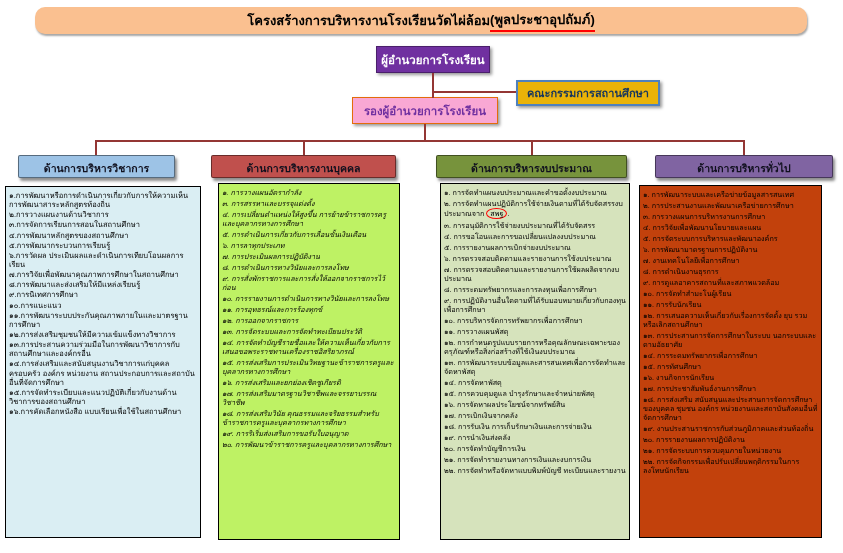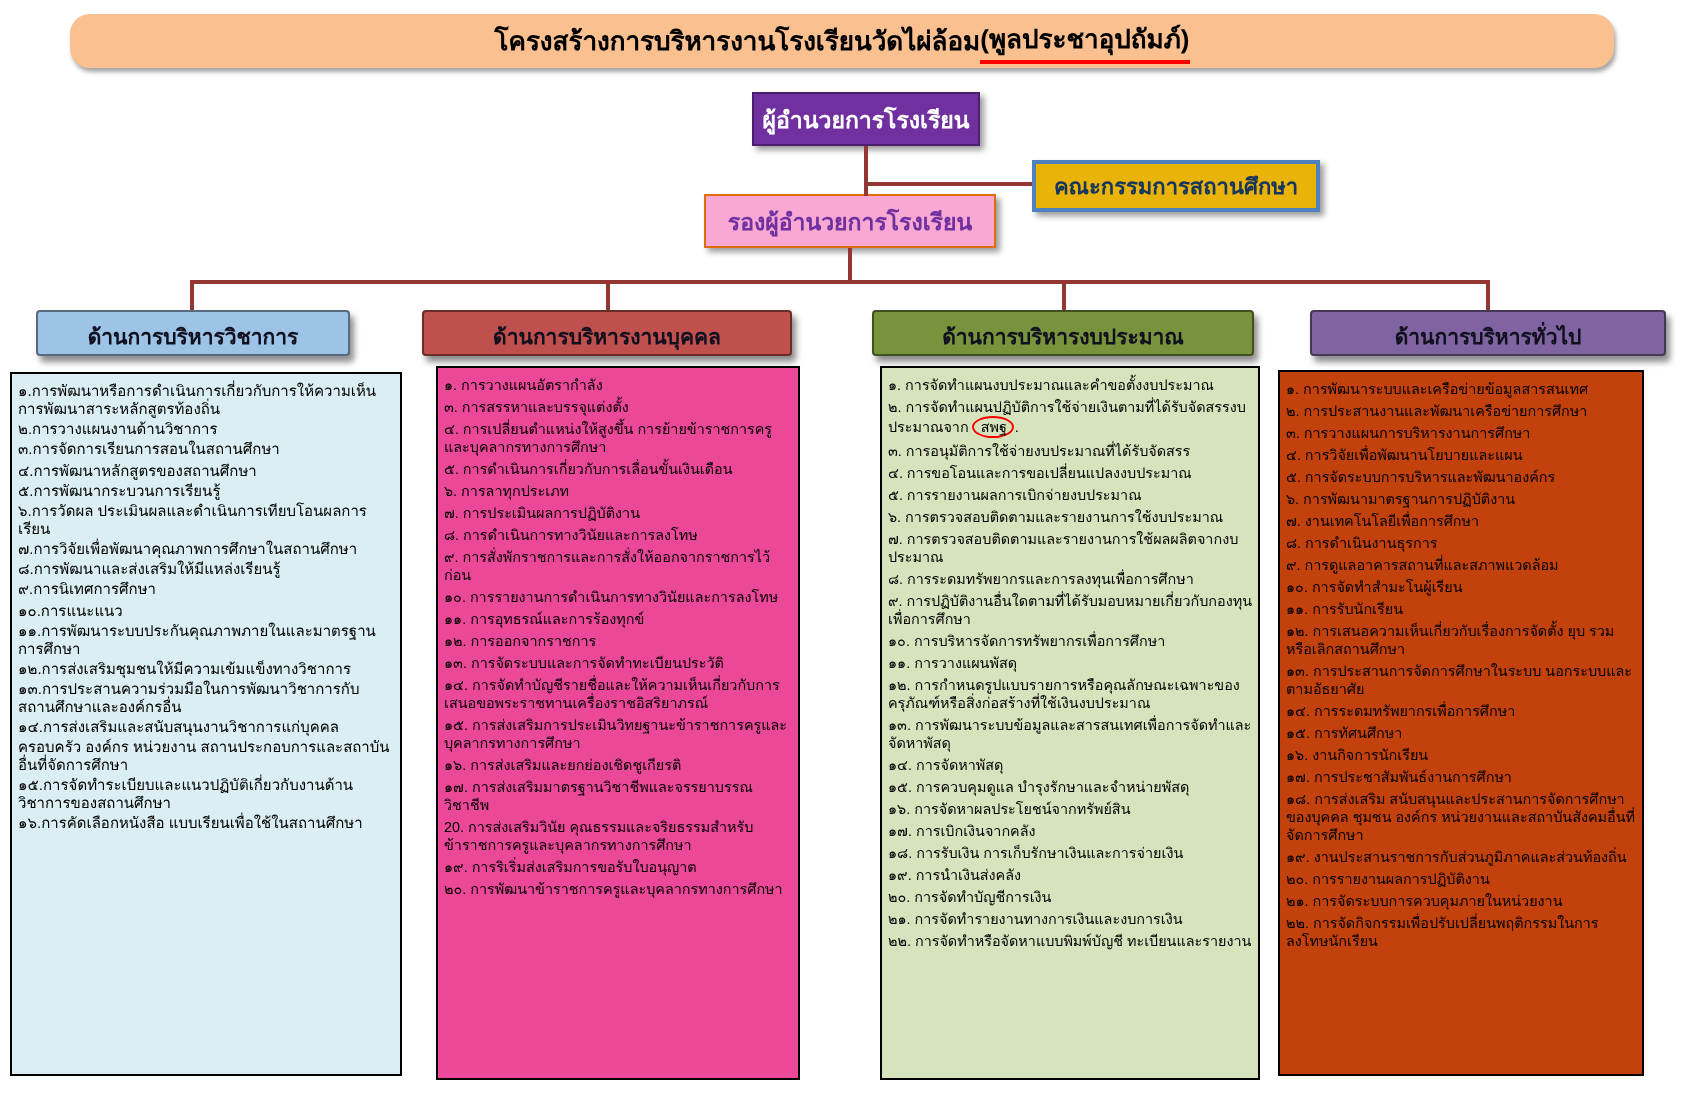--- a/index.html
+++ b/index.html
@@ -89,38 +89,38 @@
       <div class="li">๘.การพัฒนาและส่งเสริมให้มีแหล่งเรียนรู้</div>
       <div class="li">๙.การนิเทศการศึกษา</div>
       <div class="li">๑๐.การแนะแนว</div>
       <div class="li">๑๑.การพัฒนาระบบประกันคุณภาพภายในและมาตรฐานการศึกษา</div>
       <div class="li">๑๒.การส่งเสริมชุมชนให้มีความเข้มแข็งทางวิชาการ</div>
       <div class="li">๑๓.การประสานความร่วมมือในการพัฒนาวิชาการกับสถานศึกษาและองค์กรอื่น</div>
       <div class="li">๑๔.การส่งเสริมและสนับสนุนงานวิชาการแก่บุคคล ครอบครัว องค์กร หน่วยงาน สถานประกอบการและสถาบันอื่นที่จัดการศึกษา</div>
       <div class="li">๑๕.การจัดทำระเบียบและแนวปฏิบัติเกี่ยวกับงานด้านวิชาการของสถานศึกษา</div>
       <div class="li">๑๖.การคัดเลือกหนังสือ แบบเรียนเพื่อใช้ในสถานศึกษา</div>
     </div>
-  <div class="list" style="left: 218px; top: 183px; width: 182px; height: 357px; background: #ec4899;">
+  <div class="list" style="left: 218px; top: 183px; width: 182px; height: 357px; background: #bef264; font-style: italic;">
       <div class="li">๑. การวางแผนอัตรากำลัง</div>
       <div class="li">๓. การสรรหาและบรรจุแต่งตั้ง</div>
       <div class="li">๔. การเปลี่ยนตำแหน่งให้สูงขึ้น การย้ายข้าราชการครูและบุคลากรทางการศึกษา</div>
       <div class="li">๕. การดำเนินการเกี่ยวกับการเลื่อนขั้นเงินเดือน</div>
       <div class="li">๖. การลาทุกประเภท</div>
       <div class="li">๗. การประเมินผลการปฏิบัติงาน</div>
       <div class="li">๘. การดำเนินการทางวินัยและการลงโทษ</div>
       <div class="li">๙. การสั่งพักราชการและการสั่งให้ออกจากราชการไว้ก่อน</div>
       <div class="li">๑๐. การรายงานการดำเนินการทางวินัยและการลงโทษ</div>
       <div class="li">๑๑. การอุทธรณ์และการร้องทุกข์</div>
       <div class="li">๑๒. การออกจากราชการ</div>
       <div class="li">๑๓. การจัดระบบและการจัดทำทะเบียนประวัติ</div>
       <div class="li">๑๔. การจัดทำบัญชีรายชื่อและให้ความเห็นเกี่ยวกับการเสนอขอพระราชทานเครื่องราชอิสริยาภรณ์</div>
       <div class="li">๑๕. การส่งเสริมการประเมินวิทยฐานะข้าราชการครูและบุคลากรทางการศึกษา</div>
       <div class="li">๑๖. การส่งเสริมและยกย่องเชิดชูเกียรติ</div>
       <div class="li">๑๗. การส่งเสริมมาตรฐานวิชาชีพและจรรยาบรรณวิชาชีพ</div>
-      <div class="li">20. การส่งเสริมวินัย คุณธรรมและจริยธรรมสำหรับข้าราชการครูและบุคลากรทางการศึกษา</div>
+      <div class="li">๑๘. การส่งเสริมวินัย คุณธรรมและจริยธรรมสำหรับข้าราชการครูและบุคลากรทางการศึกษา</div>
       <div class="li">๑๙. การริเริ่มส่งเสริมการขอรับใบอนุญาต</div>
       <div class="li">๒๐. การพัฒนาข้าราชการครูและบุคลากรทางการศึกษา</div>
     </div>
   <div class="list" style="left: 440px; top: 183px; width: 190px; height: 357px; background: rgb(214, 227, 188);">
       <div class="li">๑. การจัดทำแผนงบประมาณและคำขอตั้งงบประมาณ</div>
       <div class="li">๒. การจัดทำแผนปฏิบัติการใช้จ่ายเงินตามที่ได้รับจัดสรรงบประมาณจาก <span class="red-circle">สพฐ</span>.</div>
       <div class="li">๓. การอนุมัติการใช้จ่ายงบประมาณที่ได้รับจัดสรร</div>
       <div class="li">๔. การขอโอนและการขอเปลี่ยนแปลงงบประมาณ</div>
       <div class="li">๕. การรายงานผลการเบิกจ่ายงบประมาณ</div>
       <div class="li">๖. การตรวจสอบติดตามและรายงานการใช้งบประมาณ</div>

